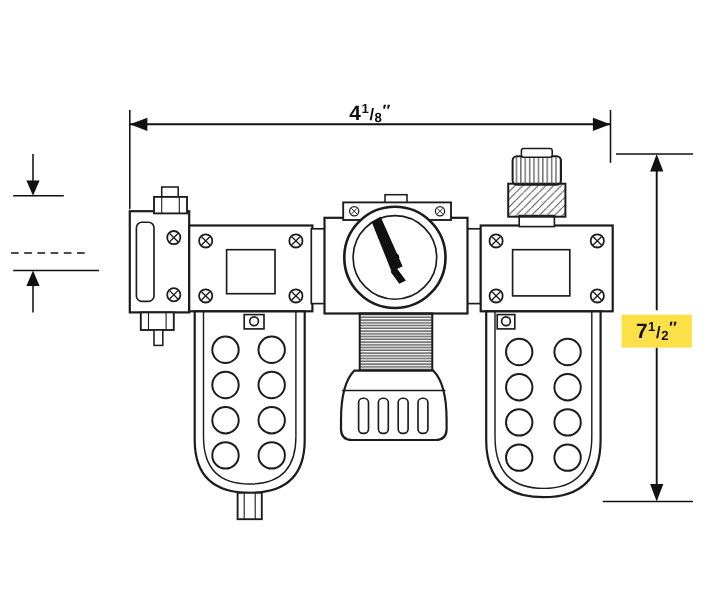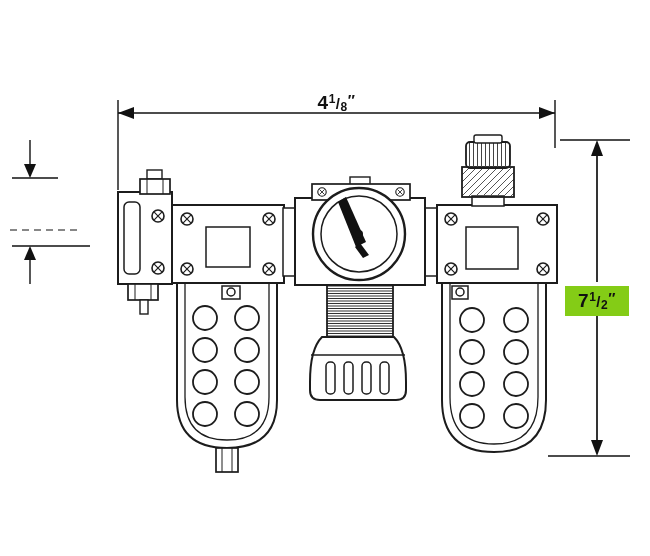--- a/index.html
+++ b/index.html
@@ -7,21 +7,21 @@
           font-family:"Liberation Sans",sans-serif;}
   #drawing{position:absolute;left:0;top:0;}
   .dim-label{position:absolute;font-weight:bold;color:#111;font-size:19px;
              letter-spacing:0.5px;text-align:center;line-height:22px;}
   .dim-label sup{font-size:12px;vertical-align:6px;}
   .dim-label sub{font-size:12px;vertical-align:-2px;}
   .dim-label .sl{font-size:15px;}
   .dim-label .unit{font-size:15px;vertical-align:4px;}
   #label-width{left:118px;top:88px;width:437px;}
   #label-port{left:8px;top:193px;width:76px;}
-  #label-height{left:565px;top:286px;width:64px;background:#84cc16;}
+  #label-height{left:565px;top:286px;width:64px;background:#fde047;}
 </style>
 </head>
 <body>
 
 <div id="canvas">
 
   <svg id="drawing" width="650" height="556" viewBox="0 0 650 556" xmlns="http://www.w3.org/2000/svg">
     <defs>
       <pattern id="threads" width="8" height="5" patternUnits="userSpaceOnUse">
         <path d="M0,1 H8 M0,3.5 H8" stroke="#333" stroke-width="1.1" fill="none"></path>

